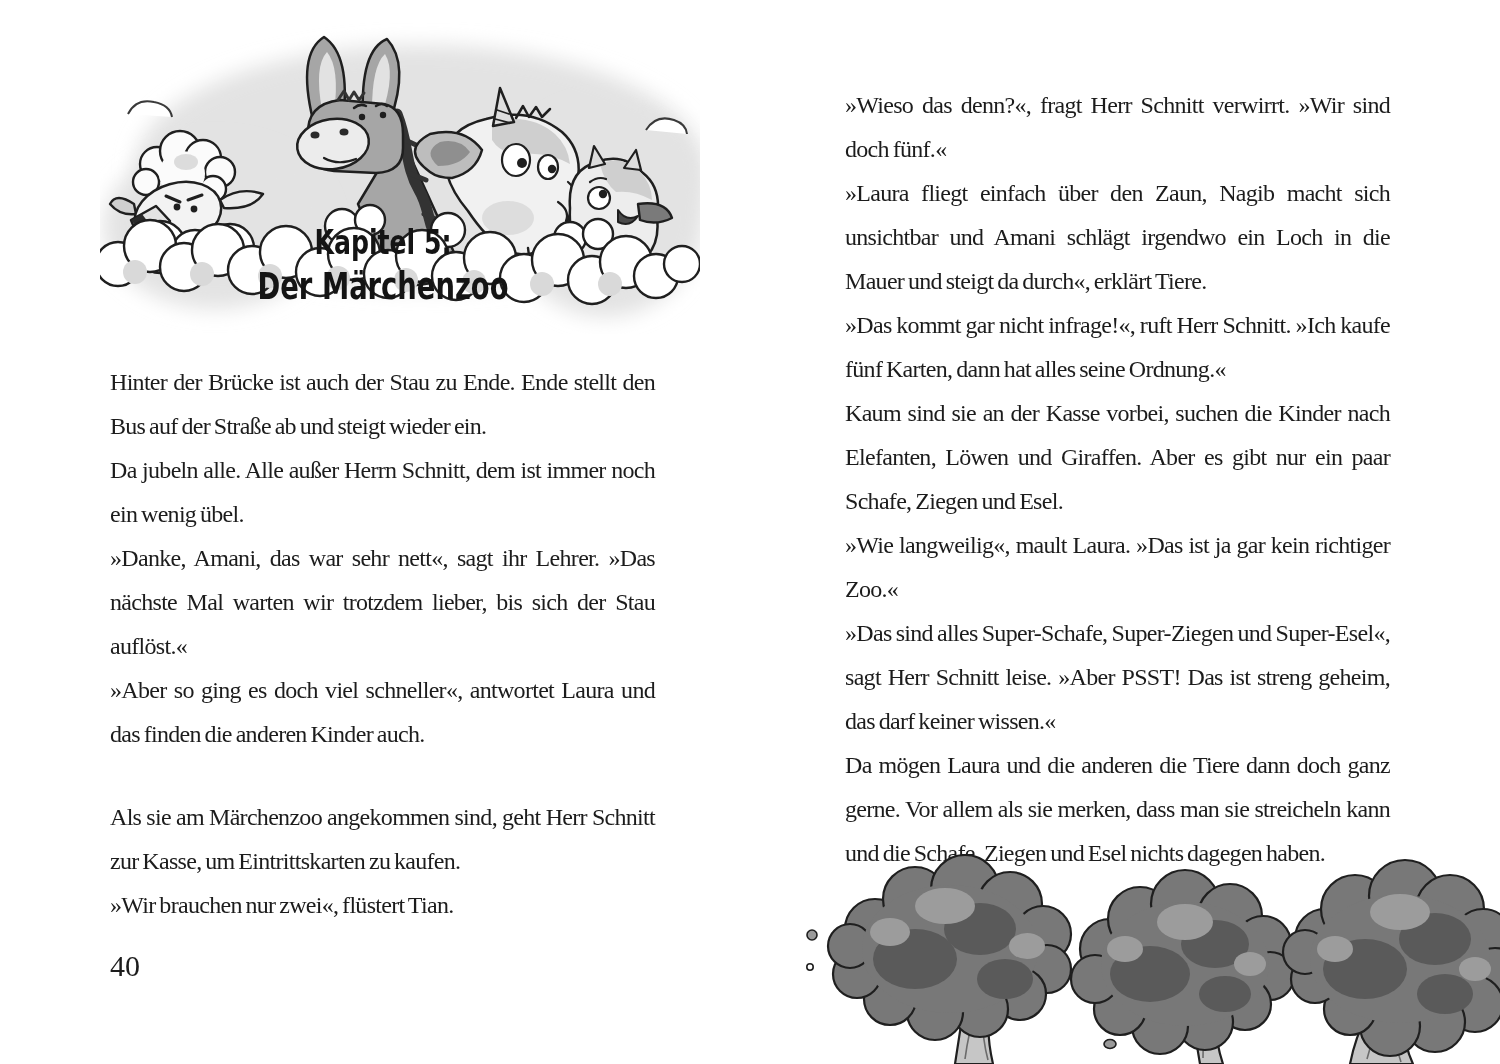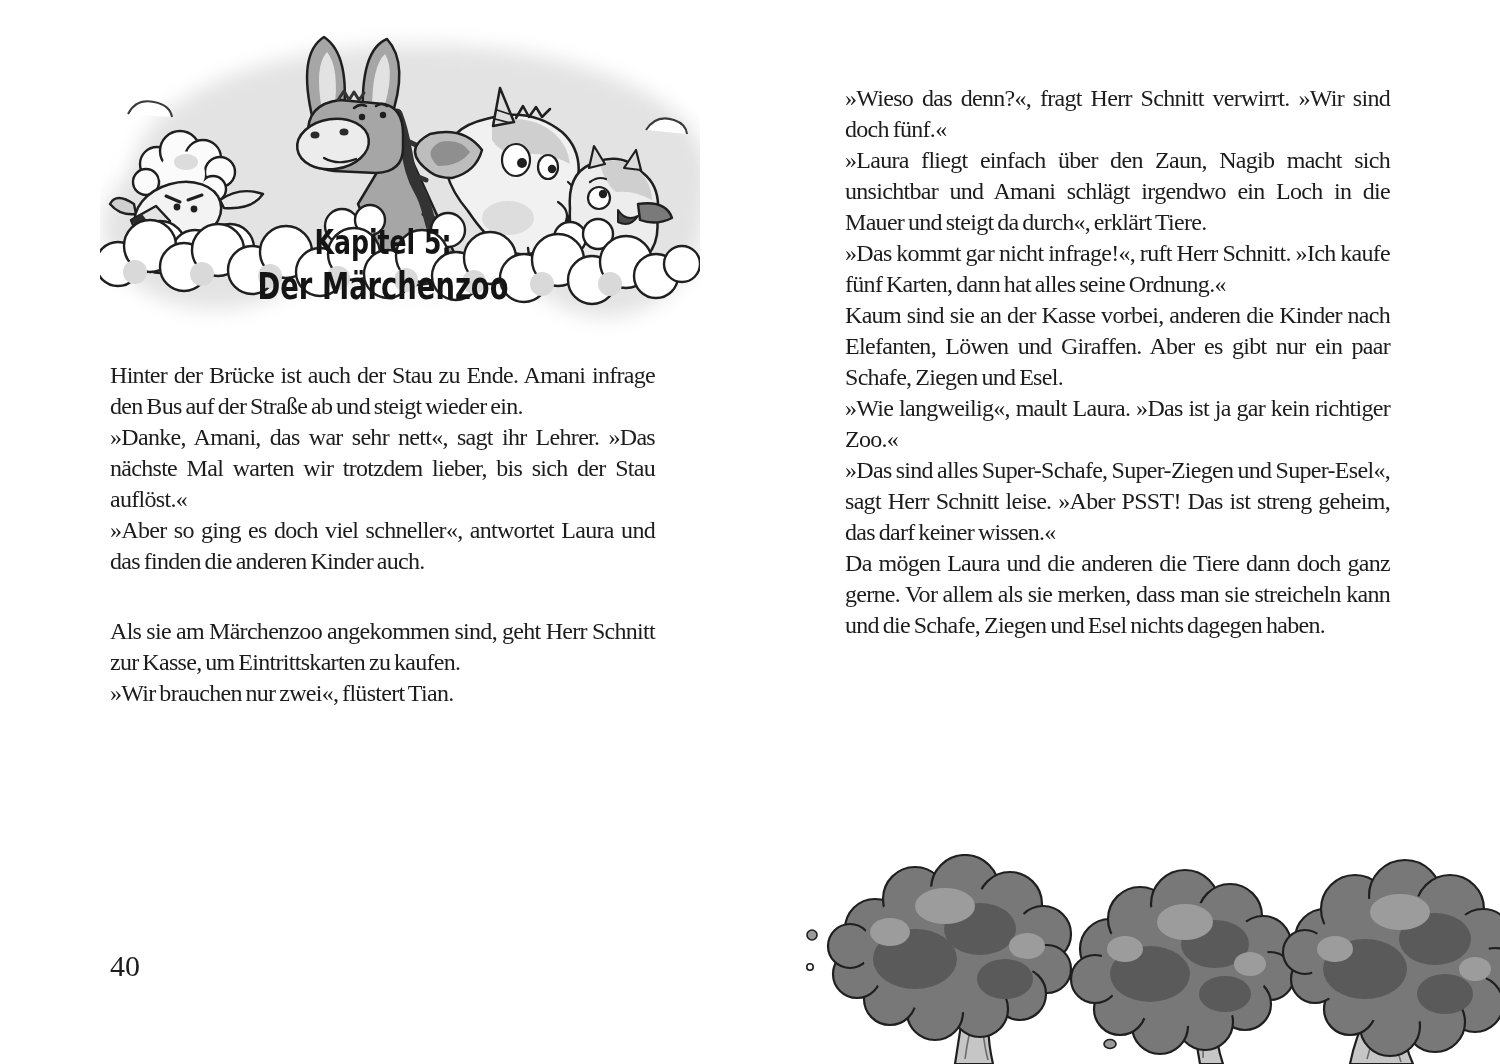--- a/index.html
+++ b/index.html
@@ -8,21 +8,21 @@
     position: relative;
     background: #ffffff;
     overflow: hidden;
     color: #1c1c1c;
     font-family: "Liberation Serif", serif;
   }
   .body-text {
     position: absolute;
     width: 545px;
     font-size: 24px;
-    line-height: 31px;
+    line-height: 44px;
     letter-spacing: -0.7px;
     word-spacing: -1.5px;
     text-align: justify;
     color: #1c1c1c;
   }
   .body-text p { margin: 0; }
   .para-gap { height: 39px; }
   #left-text  { left: 110px; top: 360px; }
   #right-text { left: 845px; top: 83px;  }
 
@@ -191,38 +191,39 @@
       </g>
     </g>
   </svg>
 
   <div class="chapter-heading">
     <span class="line1">Kapitel 5:</span>
     <span class="line2">Der Märchenzoo</span>
   </div>
 
   <div id="left-text" class="body-text">
-    <p>Hinter der Brücke ist auch der Stau zu Ende. Amani infrage den Bus auf der Straße ab und steigt wieder ein.</p>
+    <p>Hinter der Brücke ist auch der Stau zu Ende. Ende stellt den Bus auf der Straße ab und steigt wieder ein.</p>
+    <p>Da jubeln alle. Alle außer Herrn Schnitt, dem ist immer noch ein wenig übel.</p>
     <p>»Danke, Amani, das war sehr nett«, sagt ihr Lehrer. »Das nächste Mal warten wir trotzdem lieber, bis sich der Stau auflöst.«</p>
     <p>»Aber so ging es doch viel schneller«, antwortet Laura und das finden die anderen Kinder auch.</p>
     <div class="para-gap"></div>
     <p>Als sie am Märchenzoo angekommen sind, geht Herr Schnitt zur Kasse, um Eintrittskarten zu kaufen.</p>
     <p>»Wir brauchen nur zwei«, flüstert Tian.</p>
   </div>
 
   <div class="page-number">40</div>
 </div>
 
 <div>
 
   <div id="right-text" class="body-text">
     <p>»Wieso das denn?«, fragt Herr Schnitt verwirrt. »Wir sind doch fünf.«</p>
     <p>»Laura fliegt einfach über den Zaun, Nagib macht sich unsichtbar und Amani schlägt irgendwo ein Loch in die Mauer und steigt da durch«, erklärt Tiere.</p>
     <p>»Das kommt gar nicht infrage!«, ruft Herr Schnitt. »Ich kaufe fünf Karten, dann hat alles seine Ordnung.«</p>
-    <p>Kaum sind sie an der Kasse vorbei, anderen die Kinder nach Elefanten, Löwen und Giraffen. Aber es gibt nur ein paar Schafe, Ziegen und Esel.</p>
+    <p>Kaum sind sie an der Kasse vorbei, suchen die Kinder nach Elefanten, Löwen und Giraffen. Aber es gibt nur ein paar Schafe, Ziegen und Esel.</p>
     <p>»Wie langweilig«, mault Laura. »Das ist ja gar kein richtiger Zoo.«</p>
     <p>»Das sind alles Super-Schafe, Super-Ziegen und Super-Esel«, sagt Herr Schnitt leise. »Aber PSST! Das ist streng geheim, das darf keiner wissen.«</p>
     <p>Da mögen Laura und die anderen die Tiere dann doch ganz gerne. Vor allem als sie merken, dass man sie streicheln kann und die Schafe, Ziegen und Esel nichts dagegen haben.</p>
   </div>
 
   <svg id="trees-illustration" viewBox="0 0 705 210" xmlns="http://www.w3.org/2000/svg">
 
     <g>
       <circle cx="17" cy="81" r="5" fill="#9a9a9a" stroke="#1f1f1f" stroke-width="1.6"></circle>
       <circle cx="15" cy="113" r="3.2" fill="#ffffff" stroke="#1f1f1f" stroke-width="1.6"></circle>

